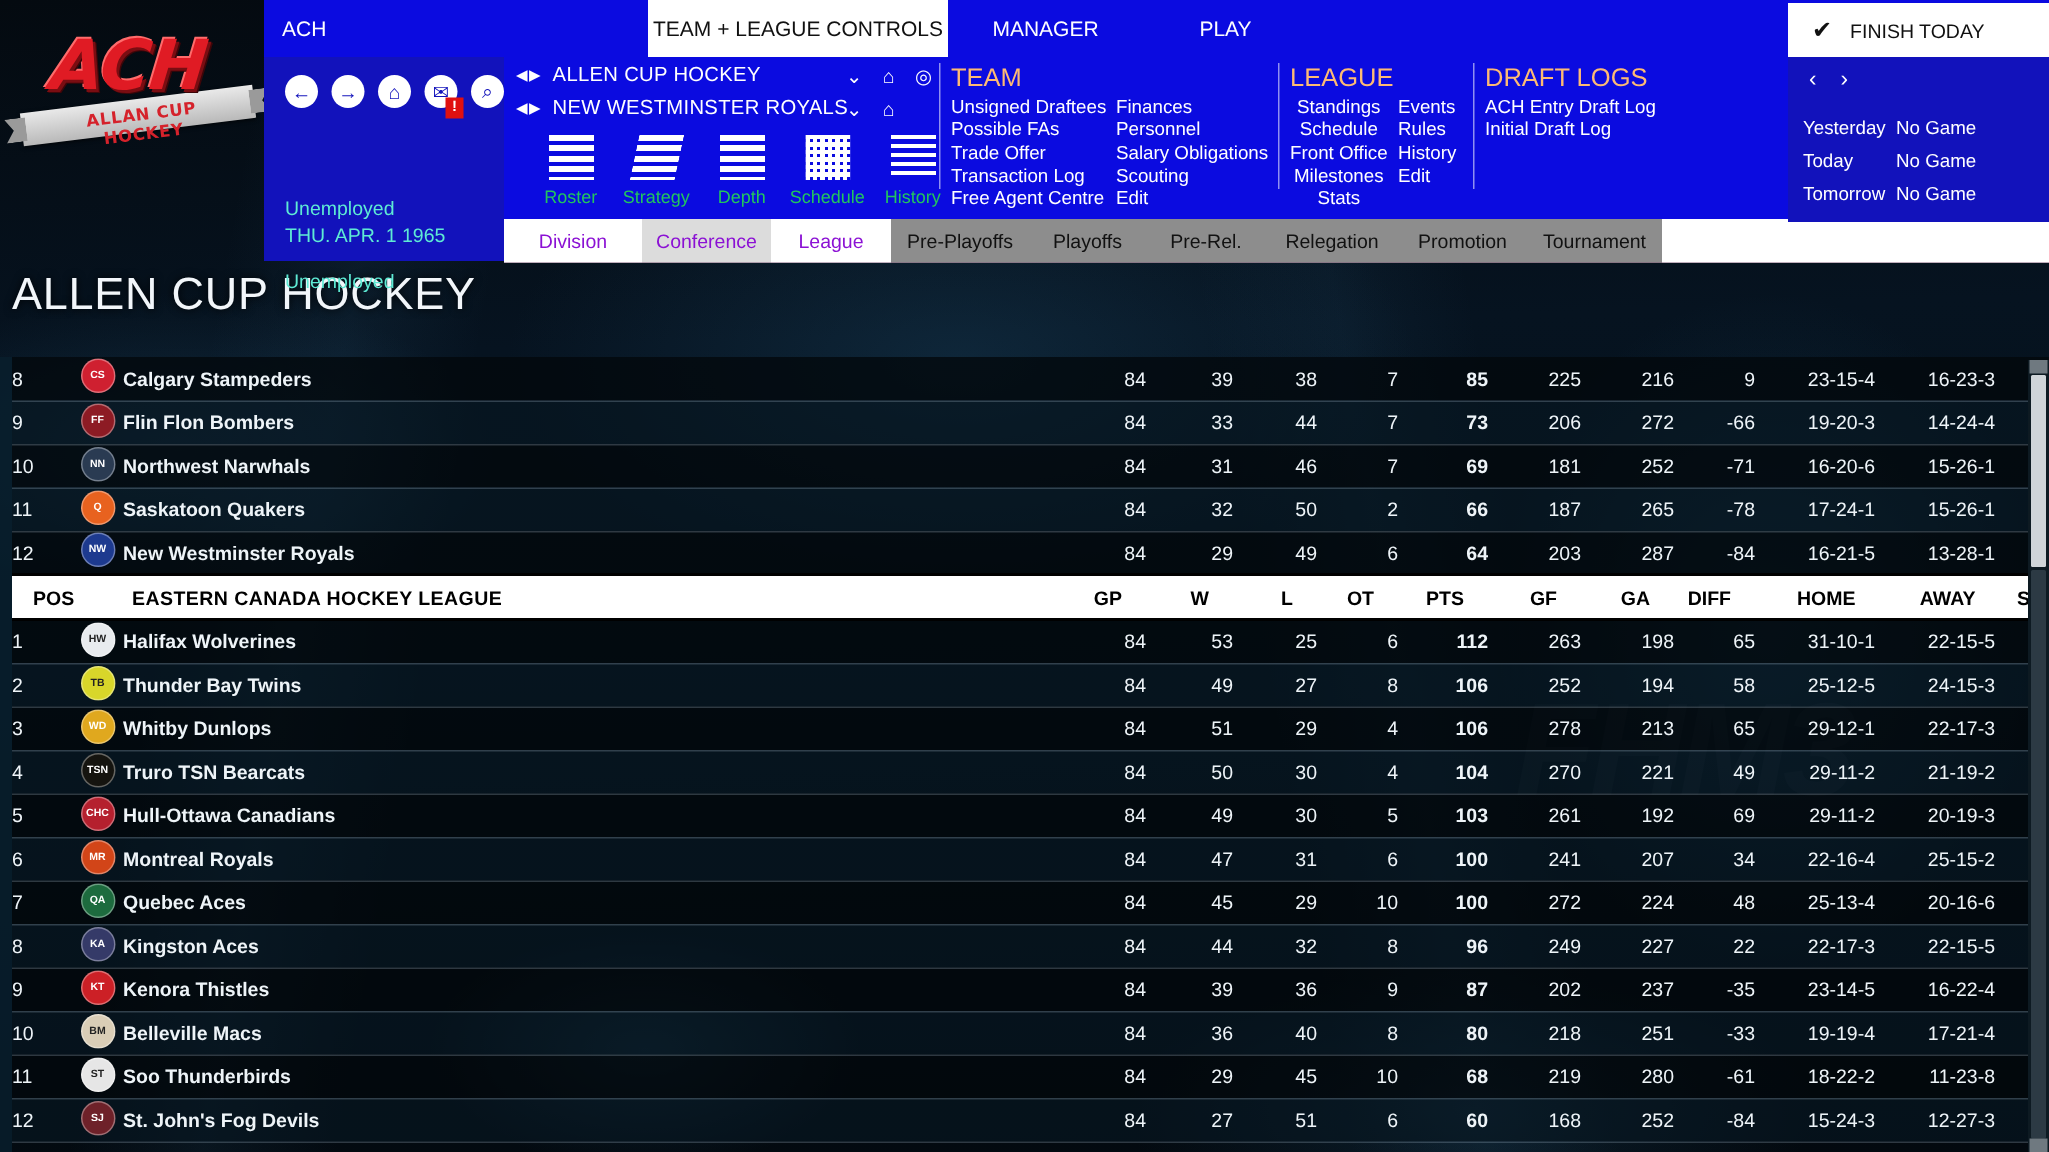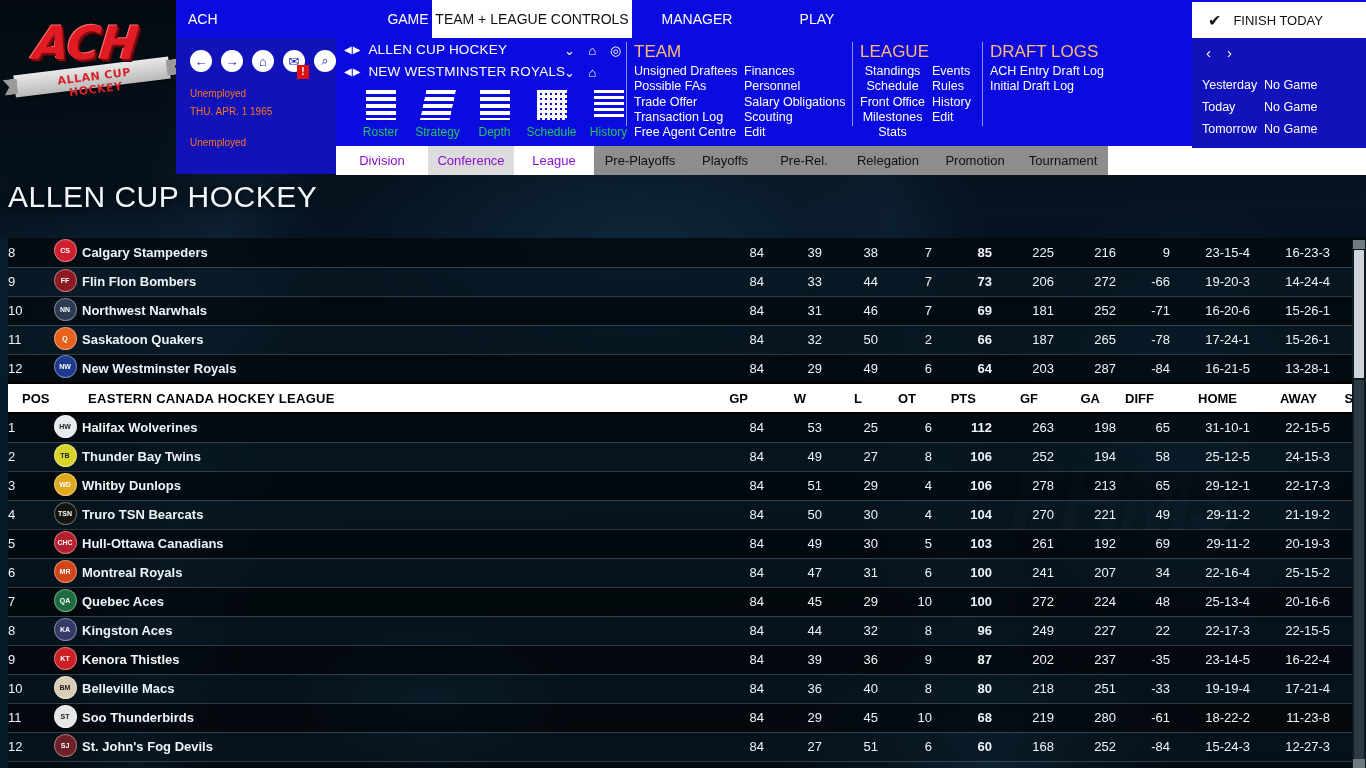--- a/index.html
+++ b/index.html
@@ -85,21 +85,21 @@
   .navicons{position:absolute;left:14px;top:12px;display:flex;gap:9px;}
   .navbtn{
     width:22px;height:22px;border-radius:50%;background:#fff;
     display:flex;align-items:center;justify-content:center;
     font-size:13px;color:#1212bb;position:relative;cursor:pointer;
   }
   .badge{
     position:absolute;left:14px;top:15px;width:12px;height:14px;background:#e01010;
     color:#fff;font-size:10px;font-weight:bold;line-height:14px;text-align:center;
   }
-  .lp-txt{position:absolute;left:14px;font-size:10px;color:#f97316;}
+  .lp-txt{position:absolute;left:14px;font-size:13px;color:#5eead4;margin-top:43px;}
   
   .selrow{position:absolute;font-size:13.5px;color:#fff;letter-spacing:.2px;}
   .arrows{display:inline-block;margin-right:7px;letter-spacing:1px;font-size:10px;vertical-align:1px;}
   .selicons{position:absolute;font-size:13px;color:#fff;letter-spacing:5px;}
   
   .qcol{position:absolute;font-size:12.5px;color:#fff;line-height:15.3px;white-space:nowrap;}
   .qhead{font-size:17px;color:#fdba74;}
   .qlink{cursor:pointer;}
   .vdiv{position:absolute;width:1px;background:rgba(255,255,255,.55);}
   
@@ -188,21 +188,20 @@
 <div id="logo">
   <div class="logo-ribbon"></div>
   <div class="logo-ach">ACH</div>
   <div class="logo-sub">ALLAN CUP HOCKEY</div>
 </div>
 
 <div id="page-title">ALLEN CUP HOCKEY</div>
 
 <div id="topbar">
   <div class="tab-top" style="left:0;width:176px;text-align:left;padding-left:12px;">ACH</div>
-  <div class="tab-top" style="left:176px;width:112px;">GAME</div>
   <div class="tab-top" style="left:456px;width:130px;">MANAGER</div>
   <div class="tab-top active" style="left:256px;width:200px;">TEAM + LEAGUE CONTROLS</div>
   <div class="tab-top" style="left:586px;width:110px;">PLAY</div>
 </div>
 
 <div id="finish">
   <span class="chk">✔</span>
   <span class="ft">FINISH TODAY</span>
 </div>
 

